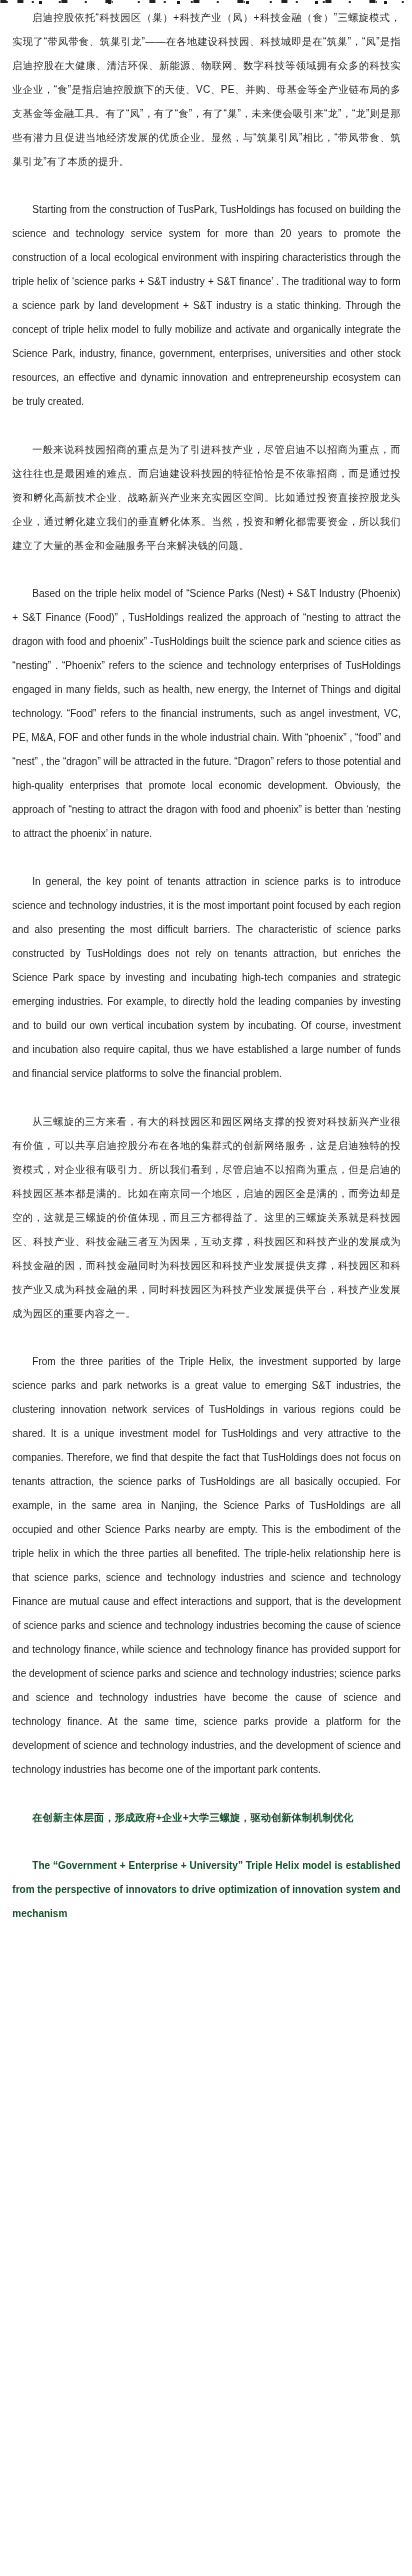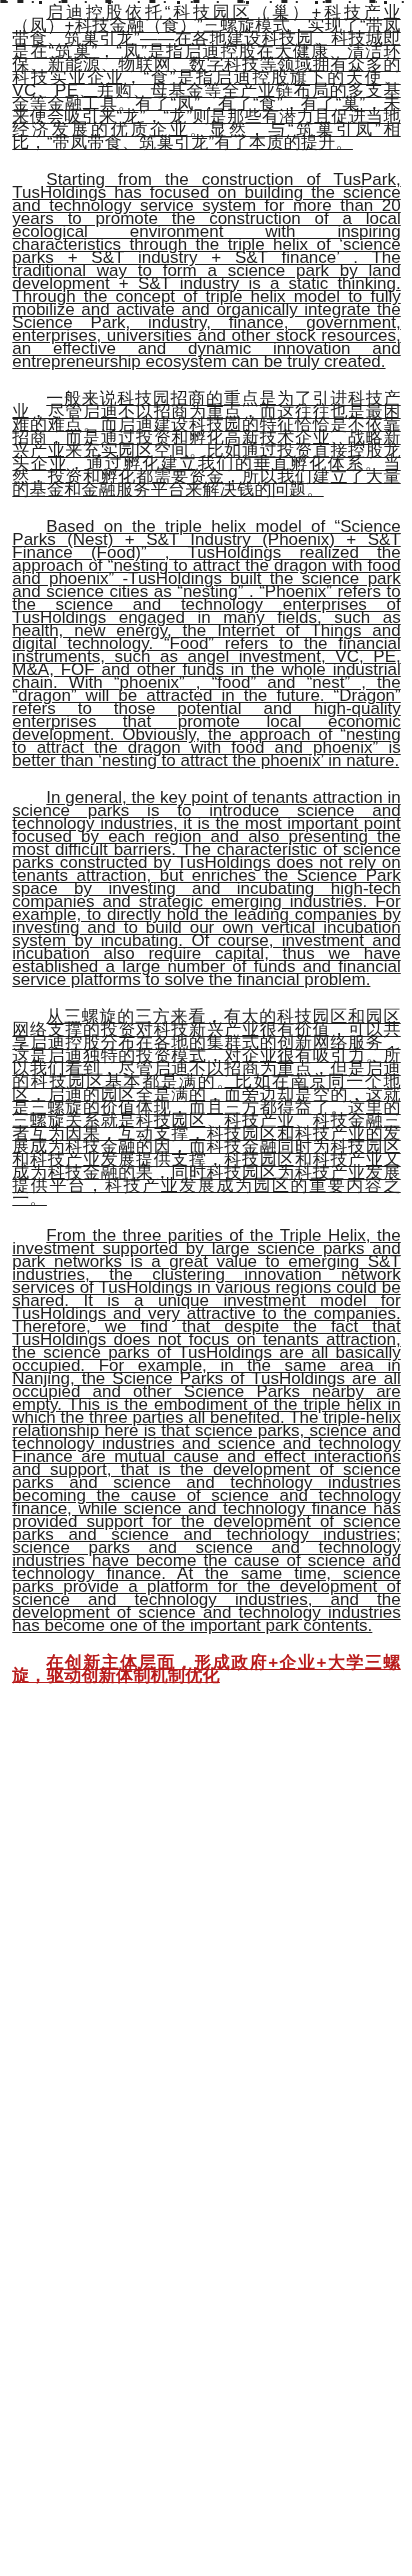--- a/index.html
+++ b/index.html
@@ -22,32 +22,31 @@
       repeating-linear-gradient(90deg, #1f1f1f 0 3.2px, transparent 3.2px 69px);
     background-size: 100% 1.9px, 100% 3.2px, 100% 2.6px;
     background-position: 5.8px 1.3px, 17.4px 0px, 39px 0.6px;
     background-repeat: repeat-x;
   }
   .article {
     padding: 6.4px 12.3px 13px 12.3px;
   }
   .article p {
     margin: 0 0 24px 0;
-    font-size: 17px;
-    line-height: 13px;
+    font-size: 10px;
+    line-height: 24px;
     text-align: justify;
     text-indent: 2em;
     color: #1f1f1f;
-    text-decoration: underline;
   }
   .article p.zh {
     letter-spacing: 0.3px;
   }
   .article p.accent {
-    color: #b91c1c;
+    color: #14532d;
     font-weight: 700;
     margin-top: 24px;
   }
   .article p.accent-heading {
     margin-bottom: 0;
   }
   .article p:last-child {
     margin-bottom: 5.2px;
   }
 </style>
@@ -58,14 +57,15 @@
 
 <div class="article">
   <p class="zh">启迪控股依托“科技园区（巢）+科技产业（凤）+科技金融（食）”三螺旋模式，实现了“带凤带食、筑巢引龙”——在各地建设科技园、科技城即是在“筑巢”，“凤”是指启迪控股在大健康、清洁环保、新能源、物联网、数字科技等领域拥有众多的科技实业企业，“食”是指启迪控股旗下的天使、VC、PE、并购、母基金等全产业链布局的多支基金等金融工具。有了“凤”，有了“食”，有了“巢”，未来便会吸引来“龙”，“龙”则是那些有潜力且促进当地经济发展的优质企业。显然，与“筑巢引凤”相比，“带凤带食、筑巢引龙”有了本质的提升。</p>
   <p class="en">Starting from the construction of TusPark, TusHoldings has focused on building the science and technology service system for more than 20 years to promote the construction of a local ecological environment with inspiring characteristics through the triple helix of ‘science parks + S&amp;T industry + S&amp;T finance’ . The traditional way to form a science park by land development + S&amp;T industry is a static thinking. Through the concept of triple helix model to fully mobilize and activate and organically integrate the Science Park, industry, finance, government, enterprises, universities and other stock resources, an effective and dynamic innovation and entrepreneurship ecosystem can be truly created.</p>
   <p class="zh">一般来说科技园招商的重点是为了引进科技产业，尽管启迪不以招商为重点，而这往往也是最困难的难点。而启迪建设科技园的特征恰恰是不依靠招商，而是通过投资和孵化高新技术企业、战略新兴产业来充实园区空间。比如通过投资直接控股龙头企业，通过孵化建立我们的垂直孵化体系。当然，投资和孵化都需要资金，所以我们建立了大量的基金和金融服务平台来解决钱的问题。</p>
   <p class="en">Based on the triple helix model of “Science Parks (Nest) + S&amp;T Industry (Phoenix) + S&amp;T Finance (Food)” , TusHoldings realized the approach of “nesting to attract the dragon with food and phoenix” -TusHoldings built the science park and science cities as “nesting” . “Phoenix” refers to the science and technology enterprises of TusHoldings engaged in many fields, such as health, new energy, the Internet of Things and digital technology. “Food” refers to the financial instruments, such as angel investment, VC, PE, M&amp;A, FOF and other funds in the whole industrial chain. With “phoenix” , “food” and “nest” , the “dragon” will be attracted in the future. “Dragon” refers to those potential and high-quality enterprises that promote local economic development. Obviously, the approach of “nesting to attract the dragon with food and phoenix” is better than ‘nesting to attract the phoenix’ in nature.</p>
   <p class="en">In general, the key point of tenants attraction in science parks is to introduce science and technology industries, it is the most important point focused by each region and also presenting the most difficult barriers. The characteristic of science parks constructed by TusHoldings does not rely on tenants attraction, but enriches the Science Park space by investing and incubating high-tech companies and strategic emerging industries. For example, to directly hold the leading companies by investing and to build our own vertical incubation system by incubating. Of course, investment and incubation also require capital, thus we have established a large number of funds and financial service platforms to solve the financial problem.</p>
   <p class="zh">从三螺旋的三方来看，有大的科技园区和园区网络支撑的投资对科技新兴产业很有价值，可以共享启迪控股分布在各地的集群式的创新网络服务，这是启迪独特的投资模式，对企业很有吸引力。所以我们看到，尽管启迪不以招商为重点，但是启迪的科技园区基本都是满的。比如在南京同一个地区，启迪的园区全是满的，而旁边却是空的，这就是三螺旋的价值体现，而且三方都得益了。这里的三螺旋关系就是科技园区、科技产业、科技金融三者互为因果，互动支撑，科技园区和科技产业的发展成为科技金融的因，而科技金融同时为科技园区和科技产业发展提供支撑，科技园区和科技产业又成为科技金融的果，同时科技园区为科技产业发展提供平台，科技产业发展成为园区的重要内容之一。</p>
   <p class="en">From the three parities of the Triple Helix, the investment supported by large science parks and park networks is a great value to emerging S&amp;T industries, the clustering innovation network services of TusHoldings in various regions could be shared. It is a unique investment model for TusHoldings and very attractive to the companies. Therefore, we find that despite the fact that TusHoldings does not focus on tenants attraction, the science parks of TusHoldings are all basically occupied. For example, in the same area in Nanjing, the Science Parks of TusHoldings are all occupied and other Science Parks nearby are empty. This is the embodiment of the triple helix in which the three parties all benefited. The triple-helix relationship here is that science parks, science and technology industries and science and technology Finance are mutual cause and effect interactions and support, that is the development of science parks and science and technology industries becoming the cause of science and technology finance, while science and technology finance has provided support for the development of science parks and science and technology industries; science parks and science and technology industries have become the cause of science and technology finance. At the same time, science parks provide a platform for the development of science and technology industries, and the development of science and technology industries has become one of the important park contents.</p>
   <p class="zh accent accent-heading">在创新主体层面，形成政府+企业+大学三螺旋，驱动创新体制机制优化</p>
+  <p class="en accent">The “Government + Enterprise + University” Triple Helix model is established from the perspective of innovators to drive optimization of innovation system and mechanism</p>
 </div>
 
 
 </body></html>

